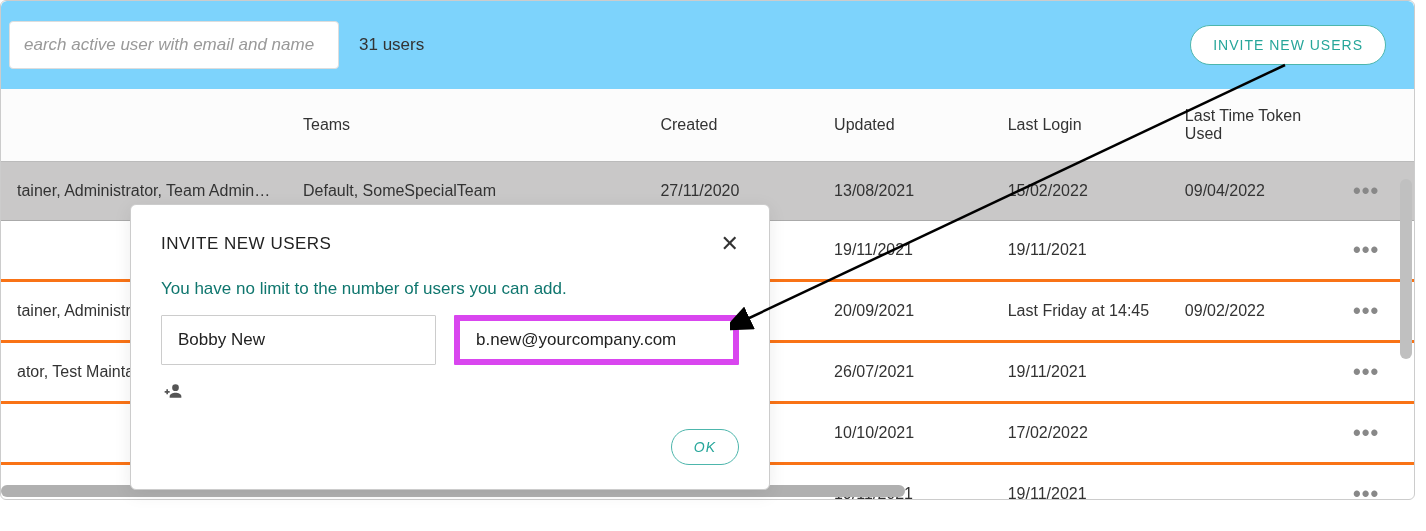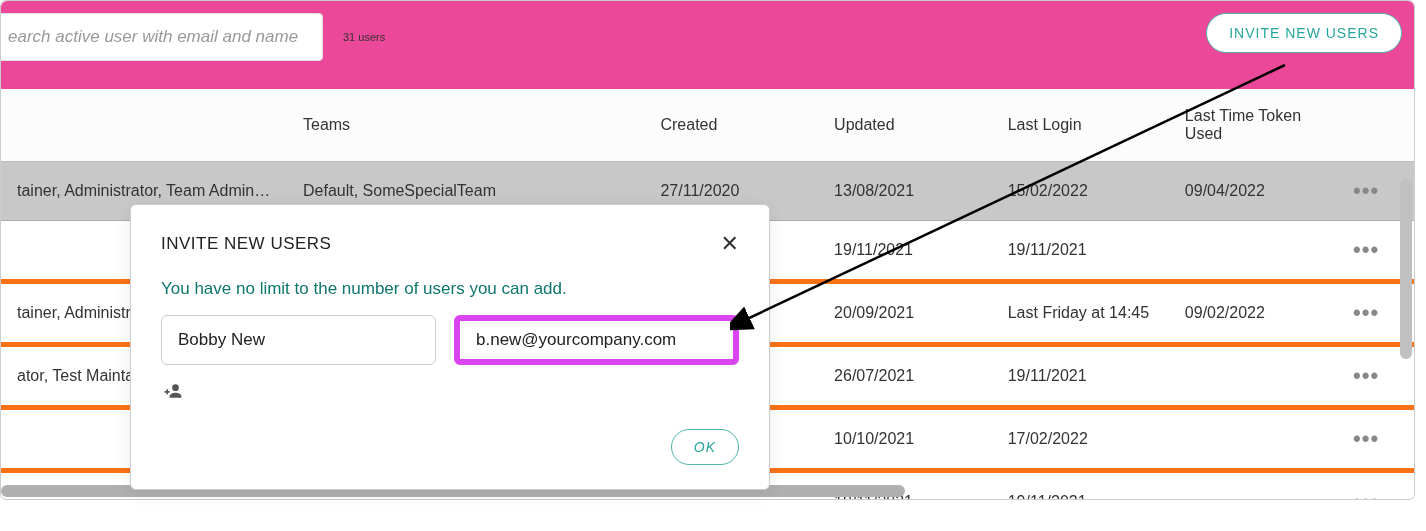--- a/index.html
+++ b/index.html
@@ -21,24 +21,24 @@
       top: 0;
       width: 1415px;
       height: 500px;
       border: 1px solid #ccc;
       border-radius: 6px;
       overflow: hidden;
       background: #fff;
     }
     .toolbar {
       display: flex;
-      align-items: flex-start;
+      align-items: center;
       justify-content: space-between;
-      background: #ec4899;
-      padding: 12px 12px;
+      background: #7dd3fc;
+      padding: 12px 28px;
       height: 88px;
       border-top-left-radius: 6px;
       border-top-right-radius: 6px;
     }
     .toolbar-left {
       display: flex;
       align-items: center;
       gap: 20px;
     }
     .search-input {
@@ -50,21 +50,21 @@
       border: 1px solid #ddd;
       border-radius: 4px;
       background: #fff;
       margin-left: -20px;
     }
     .search-input::placeholder {
       color: #999;
       font-style: italic;
     }
     .user-count {
-      font-size: 11px;
+      font-size: 17px;
       color: #333;
     }
     .invite-btn {
       height: 40px;
       padding: 0 22px;
       border: 1.5px solid #4db6ac;
       border-radius: 20px;
       background: #fff;
       color: #26a69a;
       font-size: 14px;
@@ -86,21 +86,21 @@
       font-size: 16px;
       color: #333;
       padding: 18px 16px;
       border-bottom: 1px solid #bbb;
       background: #fcfcfc;
     }
     .table td {
       font-size: 16px;
       color: #333;
       padding: 16px 16px;
-      border-bottom: 5px solid #f97316;
+      border-bottom: 3px solid #f97316;
       white-space: nowrap;
       overflow: hidden;
       text-overflow: ellipsis;
     }
     .table tr.selected td {
       background: #c9c8c8;
       border-top: 1px solid #888;
       border-bottom: 1px solid #aaa;
     }
     .col-roles { width: 280px; max-width: 280px;}
@@ -177,21 +177,21 @@
       gap: 18px;
       margin-bottom: 12px;
     }
     .text-input {
       flex: 1;
       height: 50px;
       padding: 10px 16px;
       font-size: 17px;
       color: #222;
       border: 1px solid #ccc;
-      border-radius: 6px;
+      border-radius: 1px;
       background: #fff;
     }
     .text-input.focused {
       border: 6px solid #d946ef;
     }
     .add-person {
       color: #555;
       cursor: pointer;
       margin-top: 4px;
       margin-bottom: 24px;

